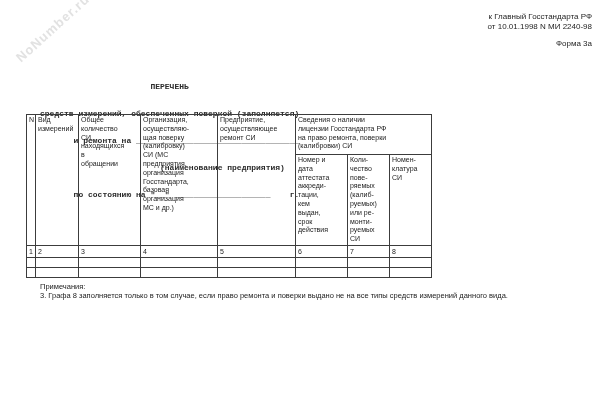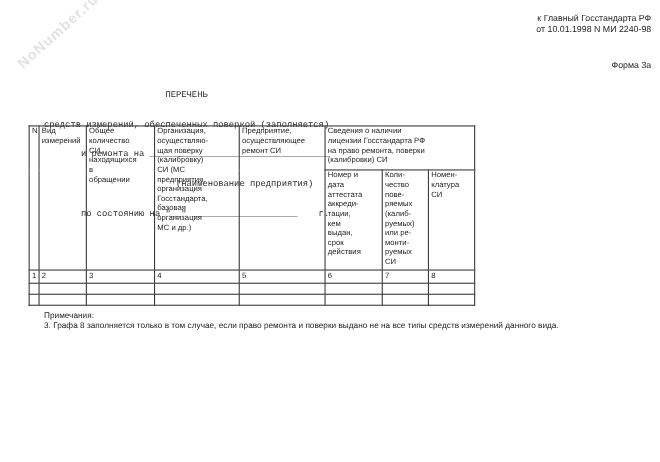--- a/index.html
+++ b/index.html
@@ -28,31 +28,32 @@
   }
 
   
   .header-right {
     position: absolute;
     right: 8px; top: 12px;
     text-align: right;
     font-size: 8px;
     line-height: 9.5px;
   }
-  .header-right .form-label { margin-top: 24px; }
+  .header-right .form-label { margin-top: 8px; }
 
   
   .title-block {
     position: absolute;
     left: 40px; top: 64px;
     font-family: "Liberation Mono", "DejaVu Sans Mono", monospace;
     font-size: 8px;
     line-height: 9px;
     white-space: pre;
     color: #2a2a2a;
+    font-weight: bold;
   }
 
   
   table.perechen {
     position: absolute;
     left: 26px; top: 114px;
     width: 405px;
     border-collapse: collapse;
     table-layout: fixed;
   }

